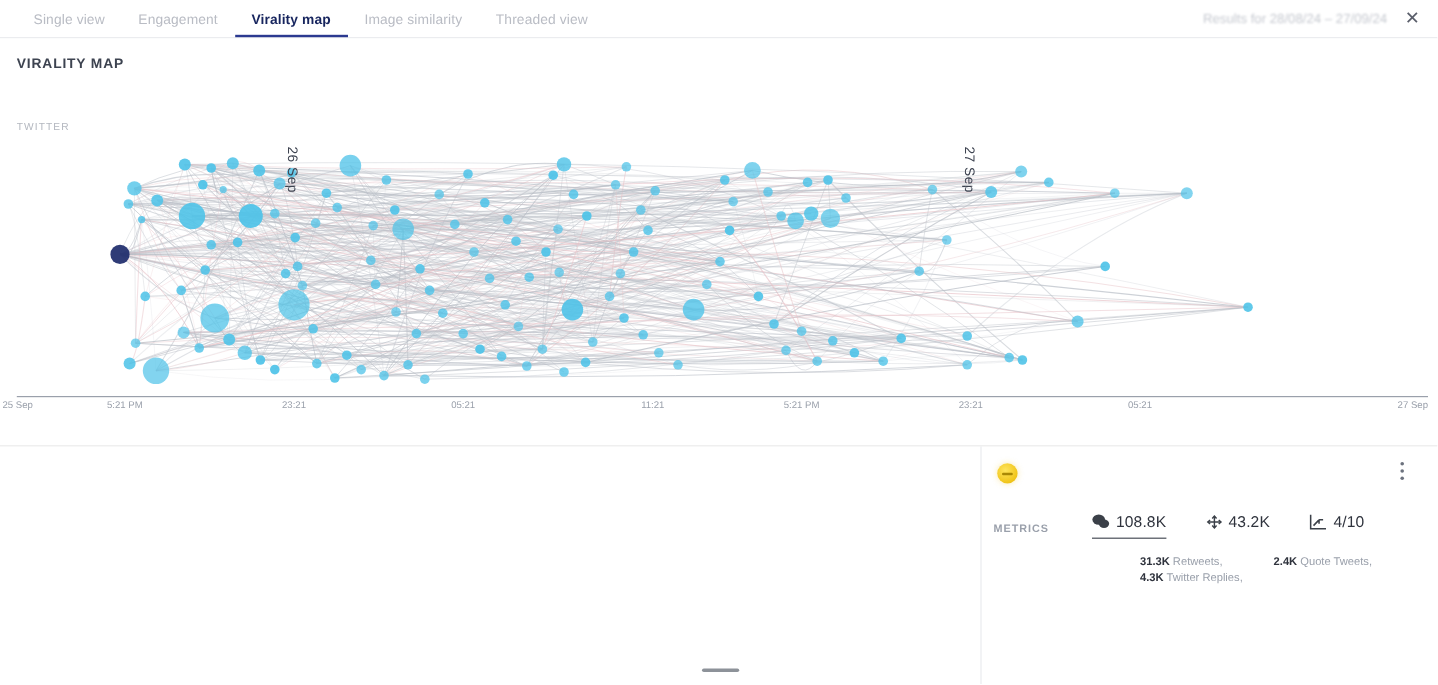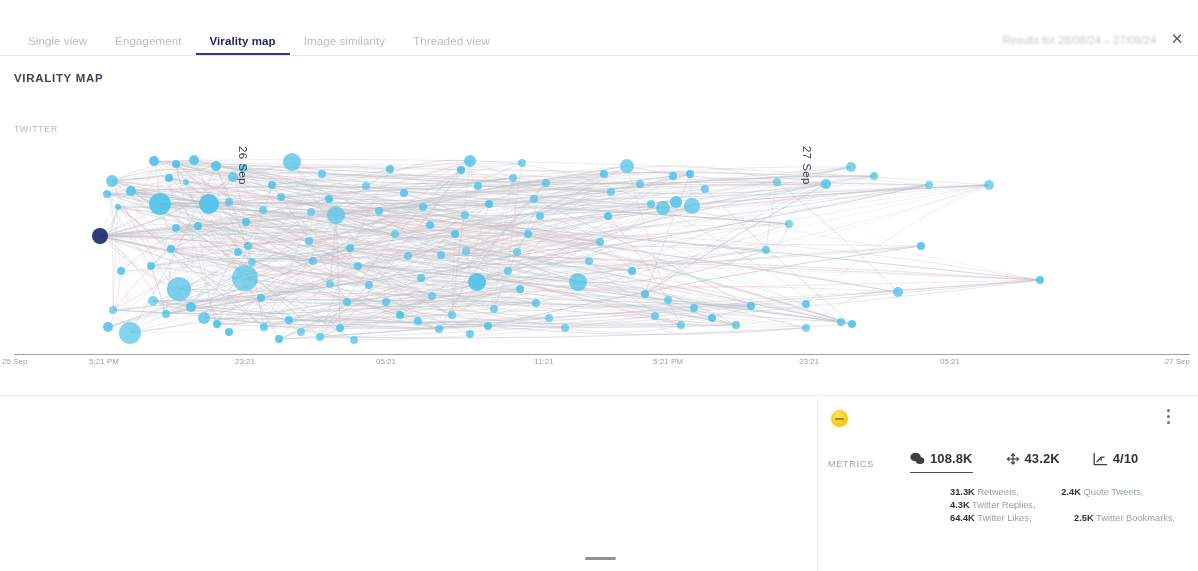--- a/index.html
+++ b/index.html
@@ -11,21 +11,20 @@
   }
 
   
   .tabbar {
     position: relative;
     height: 32px;
     display: flex;
     align-items: flex-end;
     border-bottom: 1px solid #e6e8ec;
     padding-left: 14px;
-    margin-top: 24px;
   }
   .tab {
     font-size: 11.5px;
     color: #b9bcc4;
     padding: 0 14px 8px 14px;
     letter-spacing: .1px;
     white-space: nowrap;
     cursor: pointer;
     filter: blur(.45px);
   }
@@ -158,37 +157,37 @@
     right: 28px; top: 13px;
     display: flex; flex-direction: column; gap: 3px;
     cursor: pointer;
   }
   .kebab i { width: 3px; height: 3px; border-radius: 50%; background: #6c727e; display: block; }
 
   .metrics-label {
     position: absolute;
     left: 10px; top: 63px;
     font-size: 9px;
-    font-weight: normal;
+    font-weight: bold;
     letter-spacing: .8px;
     color: #9aa0ab;
   }
   .metric-row {
     position: absolute;
     left: 92px; top: 55px;
     display: flex;
     align-items: flex-start;
     gap: 33px;
   }
   .metric {
     display: flex; align-items: center; gap: 5px;
     font-size: 13px; color: #2f333d;
     position: relative;
   }
-  .metric .val { font-weight: bold; letter-spacing: .1px; }
+  .metric .val { font-weight: normal; letter-spacing: .1px; }
   .metric.primary::after {
     content: "";
     position: absolute;
     left: 0; bottom: -7px;
     width: 100%; height: 1.5px;
     background: #4a4f59;
   }
   .micon { display: inline-flex; align-items: center; color: #3b4048; }
 
   .metric-details {
@@ -1060,18 +1059,17 @@
             <path d="M1.2 1 V12.6 H14" stroke="#3b4048" stroke-width="1.3" fill="none"></path>
             <path d="M3.6 10 L8.2 5.2 M8.2 5.2 H11.6 M8.2 5.2 V8.4" stroke="#3b4048" stroke-width="1.3" fill="none"></path>
           </svg>
         </span>
         <span class="val">4/10</span>
       </div>
     </div>
 
     <div class="metric-details" id="metric-details">
         <div><b>31.3K</b><span> Retweets, </span><b>2.4K</b><span> Quote Tweets, </span><b>4.3K</b><span> Twitter Replies,</span></div>
-        <div><b>64.4K</b><span> Twitter Likes, </span><b>2.5K</b><span> Twitter Bookmarks,</span></div>
       </div>
   </div>
 </div>
 
 <div class="drag-handle"></div>
 
 </body></html>

